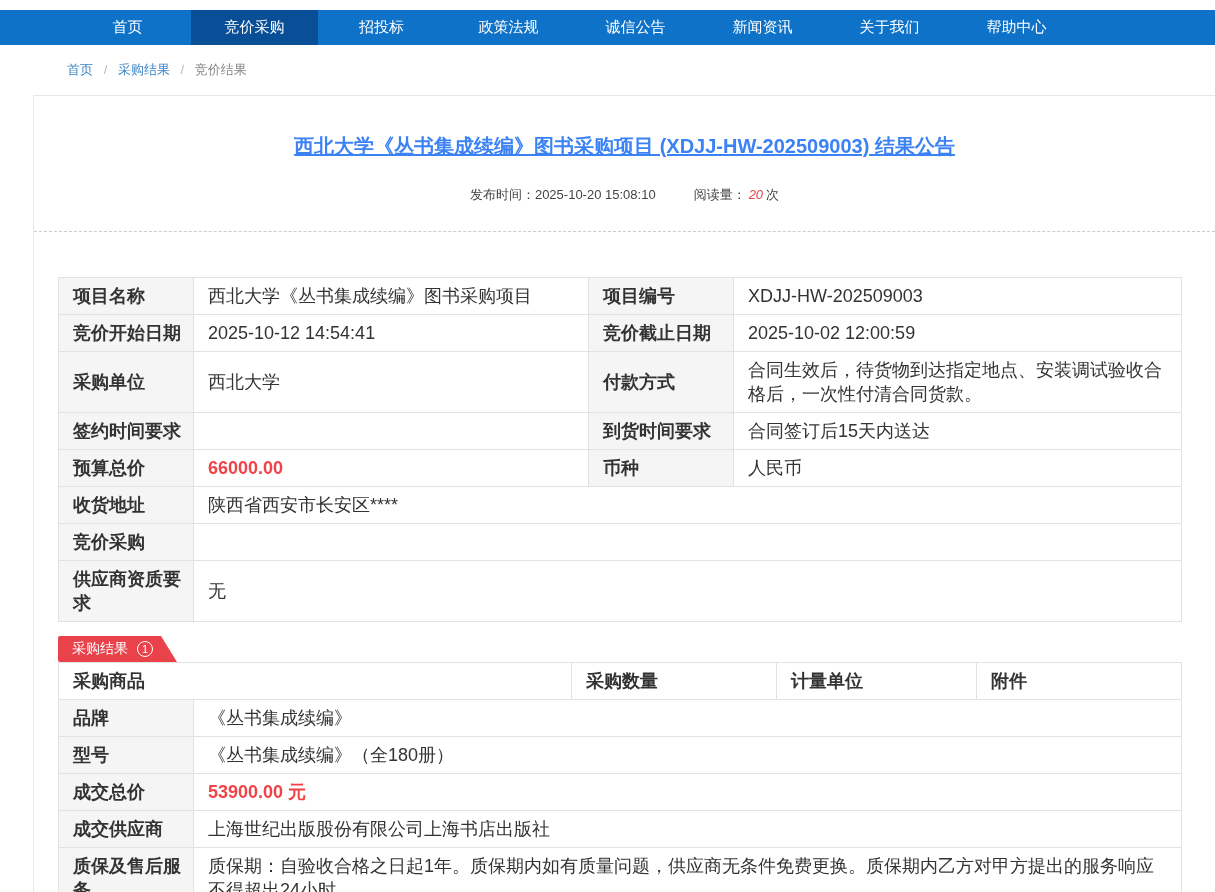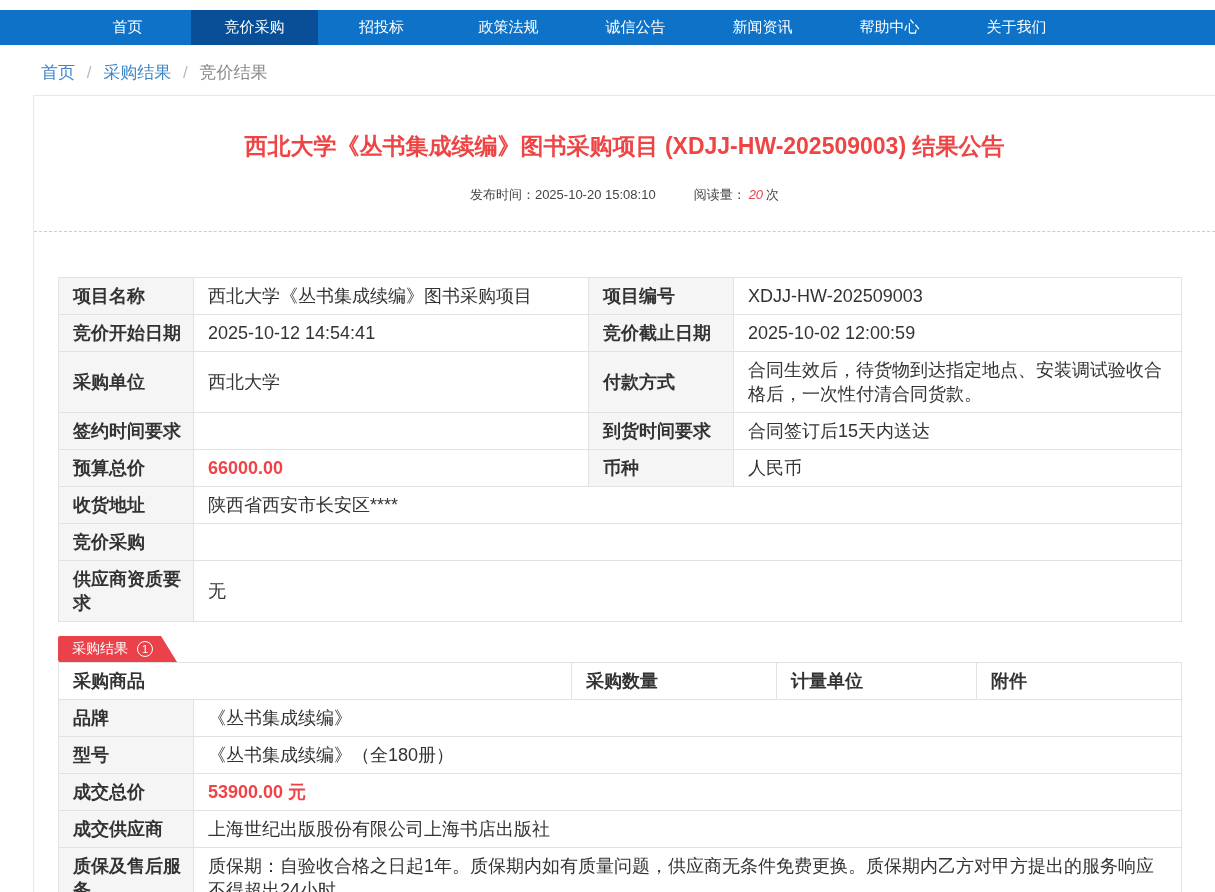--- a/index.html
+++ b/index.html
@@ -7,30 +7,30 @@
     font-family:"Liberation Sans","DejaVu Sans",sans-serif; color:#333; }
 
   
   .top-strip { height:10px; background:#fff; }
   .navbar { height:35px; background:#0D72C8; display:flex; align-items:stretch; padding-left:64px; }
   .nav-item { width:127px; display:flex; align-items:center; justify-content:center;
     color:#fff; font-size:15px; cursor:pointer; }
   .nav-item.active { background:#084F98; }
 
   
-  .breadcrumb { height:50px; padding:16px 0 0 41px; font-size:17px; }
+  .breadcrumb { height:50px; padding:16px 0 0 67px; font-size:13px; }
   .breadcrumb a { color:#3E86C6; text-decoration:none; cursor:pointer; }
   .crumb-sep { color:#bbb; margin:0 7px; }
   .crumb-current { color:#888; }
 
   
   .card { margin-left:33px; width:1182px; border:1px solid #E8E8E8; border-right:none;
     background:#fff; min-height:797px; padding:0 0 30px 0; }
-  .page-title { margin-top:36px; text-align:center; font-size:23px; font-weight:bold; color:#ef4444;
-    line-height:28px; }
+  .page-title { margin-top:36px; text-align:center; font-size:20px; font-weight:bold; color:#3b82f6;
+    line-height:28px;text-decoration:underline; }
   .meta-line { margin-top:26px; text-align:center; font-size:13px; color:#444; }
   .meta-label { color:#444; }
   .meta-gap { display:inline-block; width:38px; }
   .views-count { color:#E9424A; font-style:italic; margin:0 3px; }
   .dashed-sep { margin-top:27px; border-top:1px dashed #CCCCCC; height:0; }
 
   
   table { border-collapse:collapse; table-layout:fixed; margin-left:24px; width:1123px;
     font-size:18px; }
   td, th { border:1px solid #E2E2E2; padding:6px 10px 6px 14px; vertical-align:middle;
@@ -65,22 +65,22 @@
 
 <div class="top-strip"></div>
 
 <div class="navbar">
   <div class="nav-item">首页</div>
   <div class="nav-item active">竞价采购</div>
   <div class="nav-item">招投标</div>
   <div class="nav-item">政策法规</div>
   <div class="nav-item">诚信公告</div>
   <div class="nav-item">新闻资讯</div>
+  <div class="nav-item">关于我们</div>
   <div class="nav-item">帮助中心</div>
-  <div class="nav-item">关于我们</div>
 </div>
 
 <div class="breadcrumb">
   <a>首页</a>
   <span class="crumb-sep">/</span>
   <a>采购结果</a>
   <span class="crumb-sep">/</span>
   <span class="crumb-current">竞价结果</span>
 </div>
 

